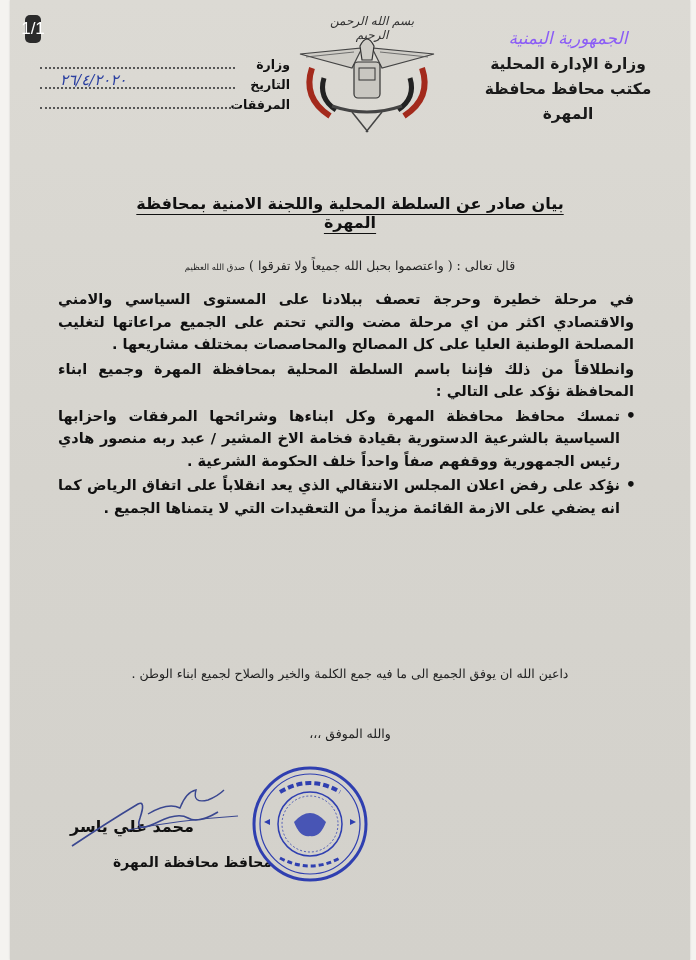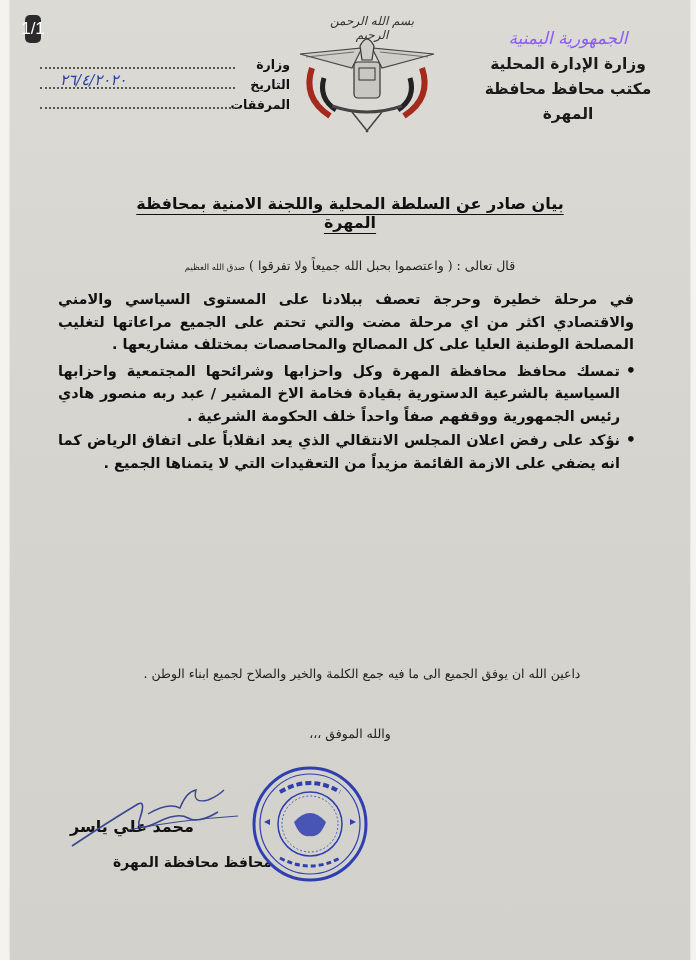--- a/index.html
+++ b/index.html
@@ -43,21 +43,21 @@
   }
   .verse { position: absolute; left: 170px; top: 258px; width: 360px; text-align: center;
     font-family: "DejaVu Serif", serif; font-size: 12.5px; color: #222; }
   .verse .sadaq { font-size: 8.5px; }
   .body { position: absolute; left: 58px; top: 288px; width: 576px; color: #111;
     font-weight: bold; font-size: 14.5px; line-height: 22.5px; }
   .body p { margin: 0; text-align: justify; text-align-last: right; }
   .bullet-item { position: relative; padding-right: 14px; text-align: justify; }
   .bullet-item::before { content: "•"; position: absolute; right: -2px; top: 0; font-size: 16px; }
   .gap { height: 2px; }
-  .closing { position: absolute; left: 132px; top: 666px; width: 460px; text-align: center;
+  .closing { position: absolute; left: 120px; top: 666px; width: 460px; text-align: center;
     font-family: "DejaVu Serif", serif; font-size: 12.5px; color: #222; }
   .closing2 { position: absolute; left: 250px; top: 726px; width: 200px; text-align: center;
     font-family: "DejaVu Serif", serif; font-size: 12.5px; color: #222; }
   .sig-block { position: absolute; left: 70px; top: 810px; width: 210px; color: #111; font-weight: bold; }
   .sig-block .l1 { font-size: 16px; text-align: left; height: 34px; line-height: 34px; padding-right: 8px; }
   .sig-block .l2 { font-size: 14px; text-align: right; height: 36px; line-height: 36px; padding-right: 8px; }
   .sig-block .l3 { font-size: 14px; text-align: right; height: 30px; line-height: 30px; padding-right: 8px; }
   .signature { position: absolute; left: 68px; top: 782px; width: 200px; height: 70px; }
   .stamp { position: absolute; left: 250px; top: 764px; width: 120px; height: 120px; }
 </style>
@@ -120,22 +120,23 @@
 <div class="title rtl">بيان صادر عن السلطة المحلية واللجنة الامنية بمحافظة المهرة</div>
 
 <div class="verse rtl">
   <span>قال تعالى : ( واعتصموا بحبل الله جميعاً ولا تفرقوا )</span>
   <span class="sadaq">صدق الله العظيم</span>
 </div>
 
 <div class="body rtl">
   <p>في مرحلة خطيرة وحرجة تعصف ببلادنا على المستوى السياسي والامني والاقتصادي اكثر من اي مرحلة مضت والتي تحتم على الجميع مراعاتها لتغليب المصلحة الوطنية العليا على كل المصالح والمحاصصات بمختلف مشاريعها .</p>
   <div class="gap"></div>
+  <p>وانطلاقاً من ذلك فإننا باسم السلطة المحلية بمحافظة المهرة وجميع ابناء المحافظة نؤكد على التالي :</p>
   <div class="gap"></div>
-  <p class="bullet-item">تمسك محافظ محافظة المهرة وكل واحزابها وشرائحها المجتمعية واحزابها السياسية بالشرعية الدستورية بقيادة فخامة الاخ المشير / عبد ربه منصور هادي رئيس الجمهورية ووقفهم صفاً واحداً خلف الحكومة الشرعية .</p>
+  <p class="bullet-item">تمسك محافظ محافظة المهرة وكل ابناءها وشرائحها المرفقات واحزابها السياسية بالشرعية الدستورية بقيادة فخامة الاخ المشير / عبد ربه منصور هادي رئيس الجمهورية ووقفهم صفاً واحداً خلف الحكومة الشرعية .</p>
   <div class="gap"></div>
   <p class="bullet-item">نؤكد على رفض اعلان المجلس الانتقالي الذي يعد انقلاباً على اتفاق الرياض كما انه يضفي على الازمة القائمة مزيداً من التعقيدات التي لا يتمناها الجميع .</p>
 </div>
 
 <div class="closing rtl">داعين الله ان يوفق الجميع الى ما فيه جمع الكلمة والخير والصلاح لجميع ابناء الوطن .</div>
 <div class="closing2 rtl">والله الموفق ،،،</div>
 
 <div class="sig-block rtl">
   <div class="l1">محمد علي ياسر</div>
   <div class="l2">محافظ محافظة المهرة</div>

